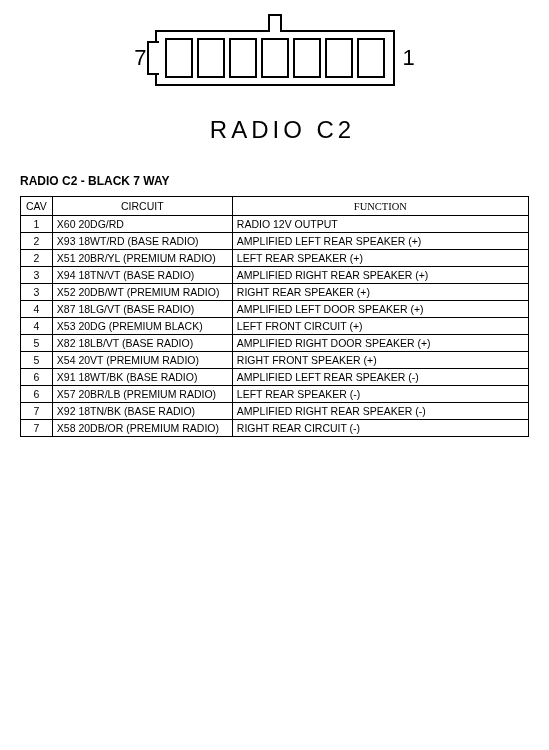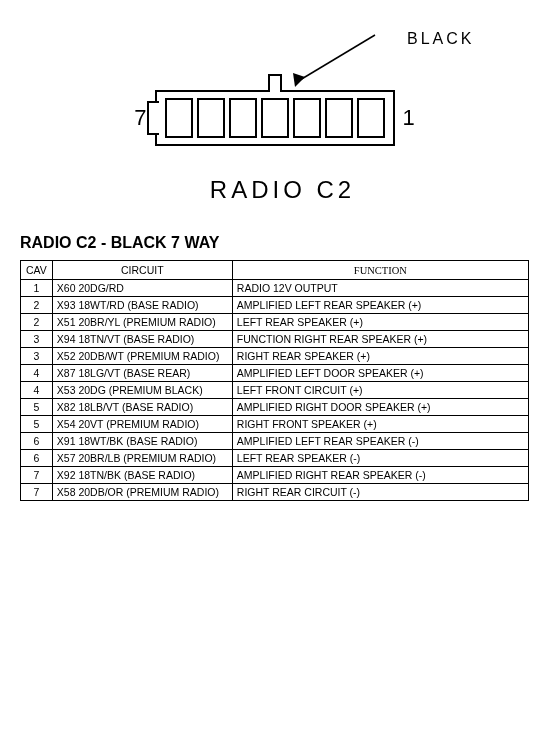--- a/index.html
+++ b/index.html
@@ -127,21 +127,21 @@
       letter-spacing: 4px;
       margin-top: 30px;
       font-family: Arial, sans-serif;
       text-align: center;
       margin-left: 16px;
     }
 
     
     .section-title {
       font-weight: bold;
-      font-size: 16px;
+      font-size: 12px;
       margin-top: 30px;
       margin-bottom: 6px;
     }
 
     
     .data-table {
       width: 100%;
       border-collapse: collapse;
       font-size: 10.5px;
       margin-top: 8px;
@@ -170,30 +170,20 @@
     .col-circuit { width: 180px; }
     .col-function { width: auto; font-family: Liberation Serif, serif; }
   </style>
 </head>
 <body>
 
 <div class="page">
 
   <div class="diagram-area">
 
-    <div class="black-label-container">
-      <span class="black-label">BLACK</span>
-
-      <svg class="arrow-svg" width="160" height="65" viewBox="0 0 160 65">
-
-        <line x1="130" y1="10" x2="55" y2="55" stroke="#000" stroke-width="1.5"></line>
-
-        <polygon points="50,62 48,48 60,52" fill="#000"></polygon>
-      </svg>
-    </div>
 
     <div class="connector-wrapper">
       <span class="connector-label-left">7</span>
 
       <div class="connector-body">
 
         <div class="pin-socket"></div>
         <div class="connector-pins">
           <div class="connector-pin"></div>
           <div class="connector-pin"></div>
@@ -234,30 +224,30 @@
           <td>AMPLIFIED LEFT REAR SPEAKER (+)</td>
         </tr>
         <tr>
           <td>2</td>
           <td>X51 20BR/YL (PREMIUM RADIO)</td>
           <td>LEFT REAR SPEAKER (+)</td>
         </tr>
         <tr>
           <td>3</td>
           <td>X94 18TN/VT (BASE RADIO)</td>
-          <td>FUNCTION RIGHT REAR SPEAKER (+)</td>
+          <td>AMPLIFIED RIGHT REAR SPEAKER (+)</td>
         </tr>
         <tr>
           <td>3</td>
           <td>X52 20DB/WT (PREMIUM RADIO)</td>
           <td>RIGHT REAR SPEAKER (+)</td>
         </tr>
         <tr>
           <td>4</td>
-          <td>X87 18LG/VT (BASE REAR)</td>
+          <td>X87 18LG/VT (BASE RADIO)</td>
           <td>AMPLIFIED LEFT DOOR SPEAKER (+)</td>
         </tr>
         <tr>
           <td>4</td>
           <td>X53 20DG (PREMIUM BLACK)</td>
           <td>LEFT FRONT CIRCUIT (+)</td>
         </tr>
         <tr>
           <td>5</td>
           <td>X82 18LB/VT (BASE RADIO)</td>

